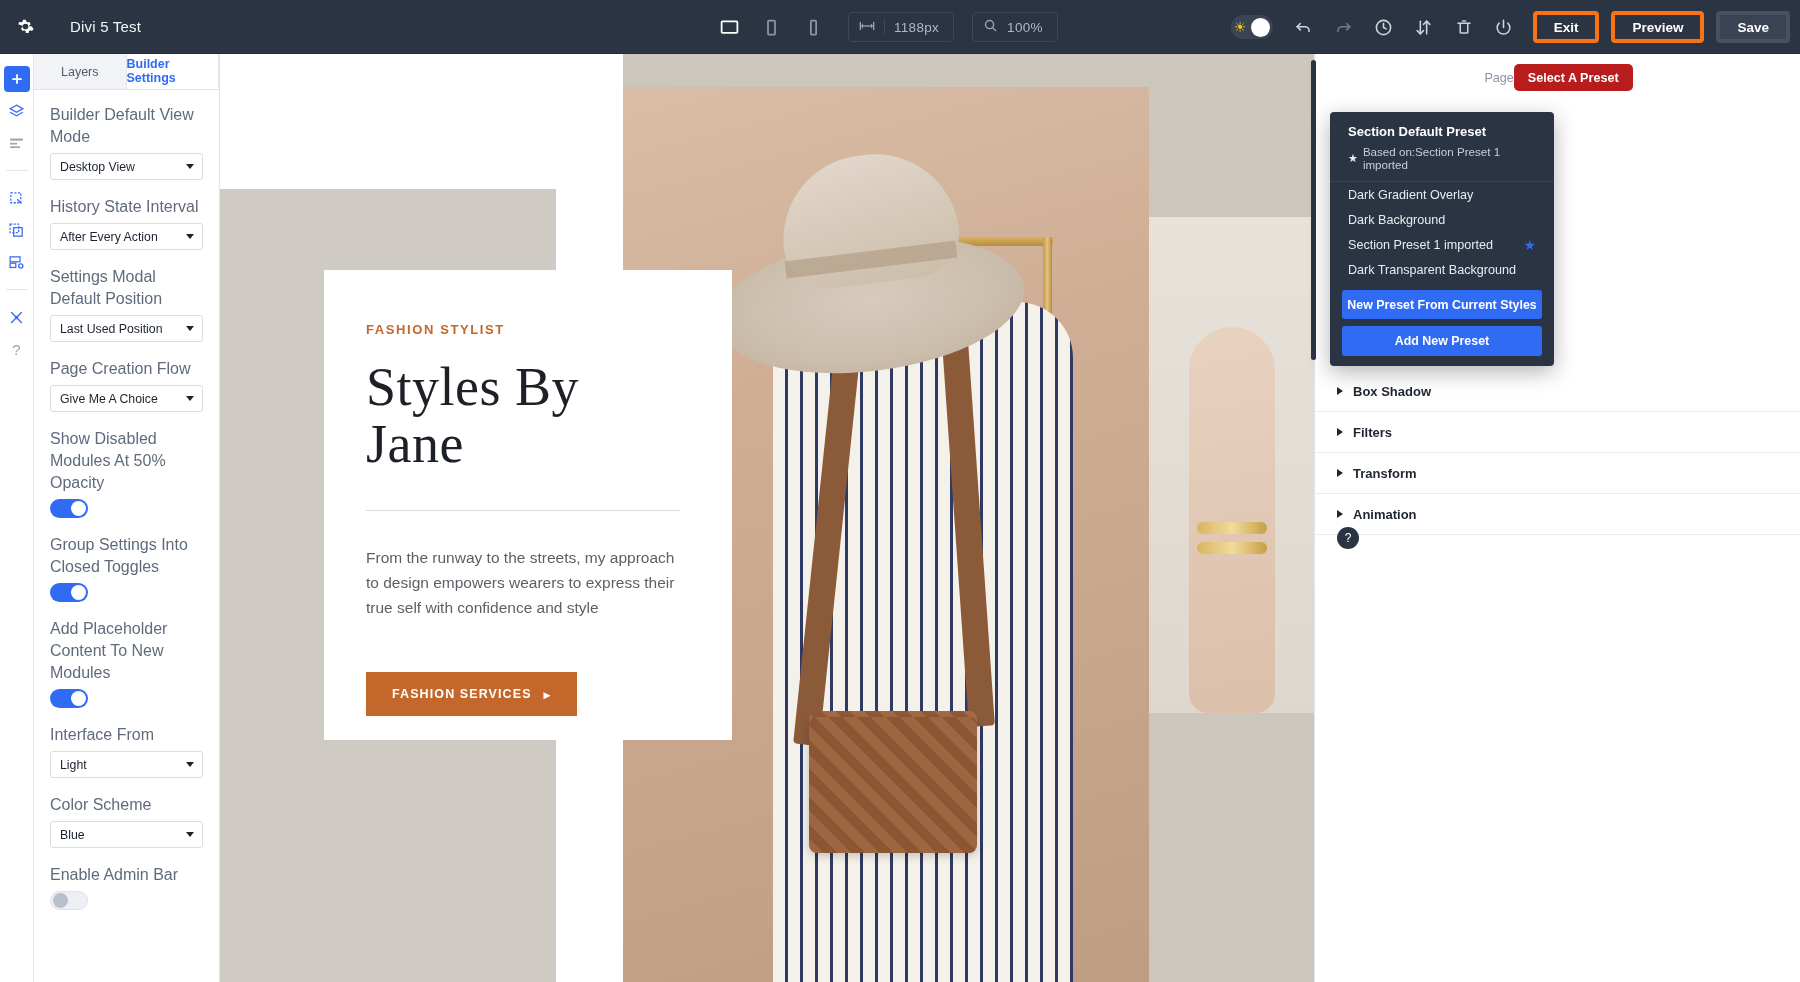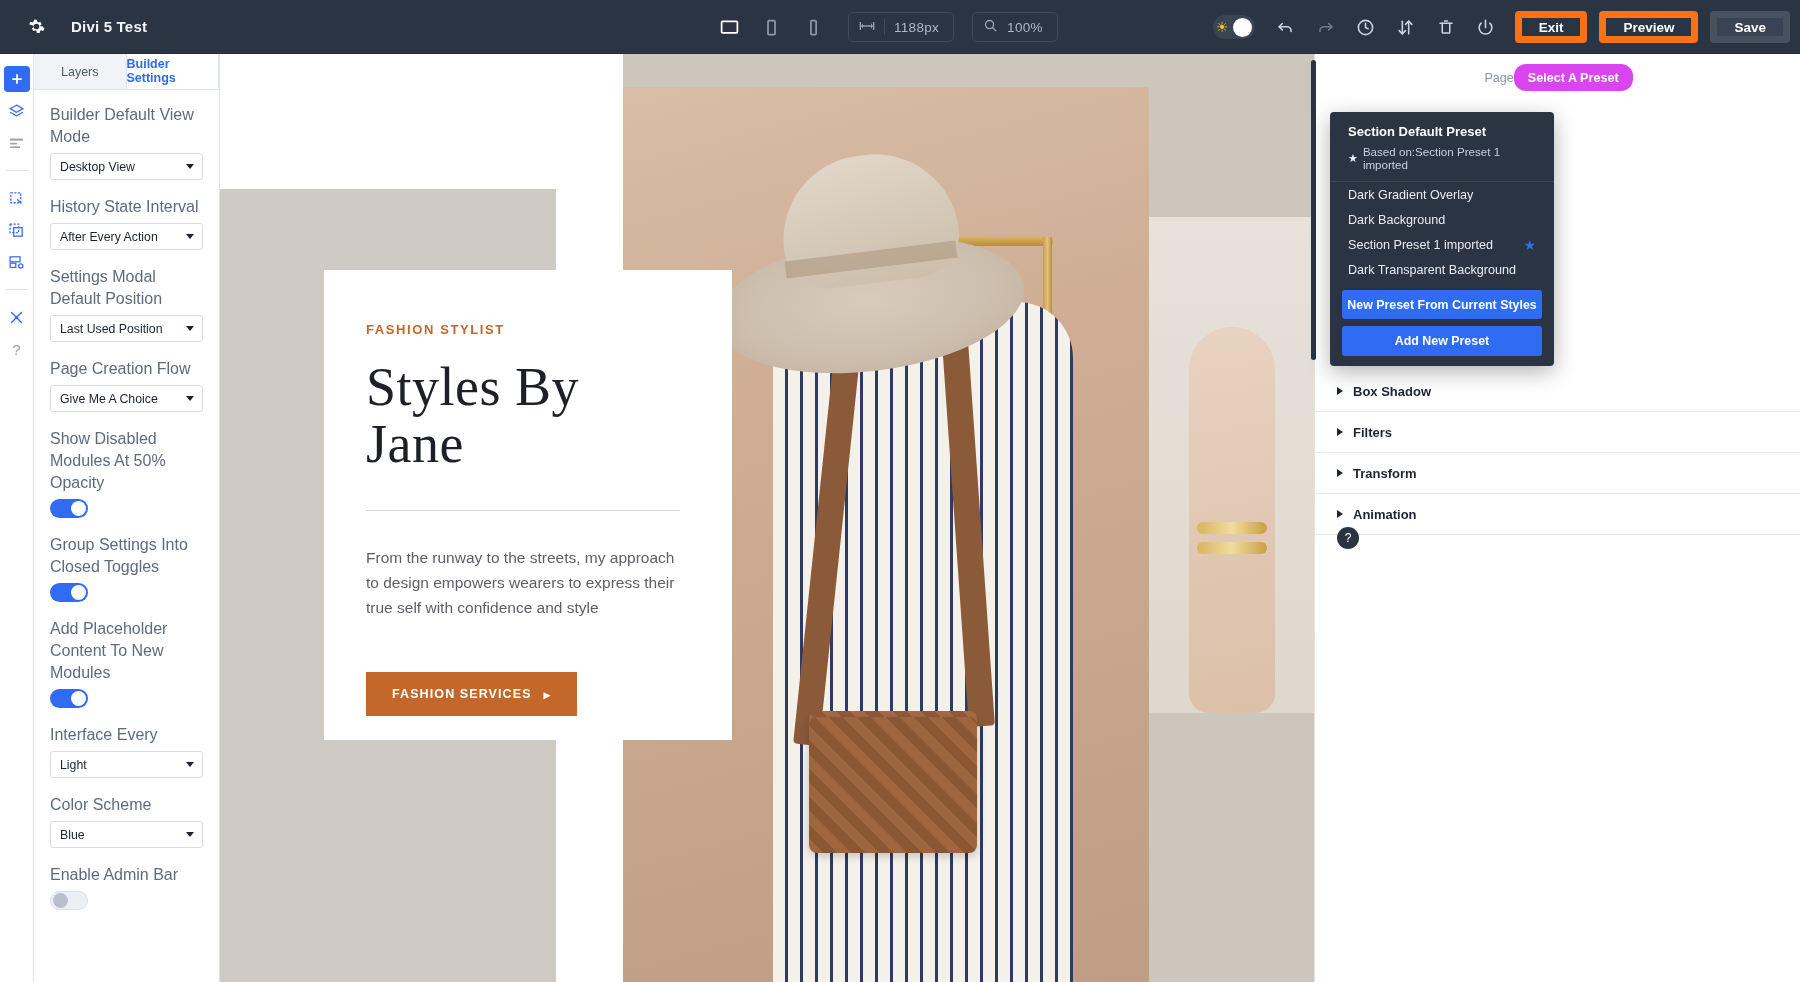--- a/index.html
+++ b/index.html
@@ -10,21 +10,21 @@
     background: #2b3341;
   }
   .app { position: relative; width: 1800px; height: 982px; }
 
   
   .topbar {
     position: absolute; top: 0; left: 0; width: 1800px; height: 54px;
     background: #2b3442; display: flex; align-items: center;
     border-bottom: 1px solid #242c39;
   }
-  .tb-left { display: flex; align-items: center; padding-left: 21px; gap: 20px; font-weight: bold; }
+  .tb-left { display: flex; align-items: center; padding-left: 10px; gap: 30px; }
   .gear-btn {
     width: 30px; height: 30px; display: flex; align-items: center; justify-content: center;
     color: #fff; cursor: pointer;
   }
   .app-title { color: #f2f4f7; font-size: 15px; letter-spacing: .2px; }
 
   .tb-center {
     position: absolute; left: 712px; top: 0; height: 54px;
     display: flex; align-items: center; gap: 8px;
   }
@@ -51,21 +51,21 @@
     display: flex; align-items: center; justify-content: space-between;
     padding: 0 3px; cursor: pointer; margin-right: 8px;
   }
   .sun-toggle .knob { width: 19px; height: 19px; border-radius: 50%; background: #fff; }
   .ticon {
     width: 34px; height: 34px; display: flex; align-items: center; justify-content: center;
     color: #ccd3dd; cursor: pointer;
   }
   .ticon.dim { color: #6f7a8a; }
   .tbtn {
-    height: 32px; padding: 0 17px; border: 7px solid #f97316; border-radius: 4px;
+    height: 32px; padding: 0 17px; border: 4px solid #f97316; border-radius: 4px;
     color: #fff; font-size: 13.5px; font-weight: bold; display: flex; align-items: center;
     background: transparent; cursor: pointer; margin-left: 6px;
   }
   .tbtn.save { background: #394353; border-color: #48525f; }
 
   
   .rail {
     position: absolute; left: 0; top: 54px; width: 34px; height: 928px;
     background: #ffffff; border-right: 1px solid #e3e6ec;
     display: flex; flex-direction: column; align-items: center; padding-top: 12px; gap: 6px;
@@ -241,22 +241,22 @@
     position: absolute; left: -4px; top: 6px; width: 5px; height: 300px;
     background: #2b3442; border-radius: 3px;
   }
   .rrow {
     display: flex; align-items: center; justify-content: space-between;
     padding: 0 20px 0 22px; height: 31px;
   }
   .rlabel { font-size: 12.6px; color: #8a93a3; }
   .rlabel.dark { color: #1e2532; font-weight: bold; }
   .darkbtn {
-    background: #d946ef; color: #fff; font-size: 12.6px; font-weight: bold;
-    height: 27px; padding: 0 14px; border-radius: 12px; display: flex;
+    background: #b91c1c; color: #fff; font-size: 12.6px; font-weight: bold;
+    height: 27px; padding: 0 14px; border-radius: 5px; display: flex;
     align-items: center; cursor: pointer;
   }
   .ghostbtn {
     border: 1px solid #d8dde5; color: #1e2532; font-size: 12.6px; font-weight: bold;
     height: 27px; padding: 0 11px; border-radius: 3px; display: flex;
     align-items: center; gap: 8px; cursor: pointer; background: #fff;
   }
   .acc-list { position: absolute; top: 118px; left: 0; width: 486px; }
   .acc {
     height: 41px; display: flex; align-items: center; gap: 10px;
@@ -508,21 +508,21 @@
       </div>
 
       <div class="fld">
         <div class="flabel">Add Placeholder Content To New Modules</div>
         <div class="tg on">
             <span class="dot"></span>
           </div>
       </div>
 
       <div class="fld">
-        <div class="flabel">Interface Every</div>
+        <div class="flabel">Interface From</div>
         <div class="select">
           <span>Light</span>
           <span class="caret"></span>
         </div>
       </div>
 
       <div class="fld">
         <div class="flabel">Color Scheme</div>
         <div class="select">
           <span>Blue</span>

